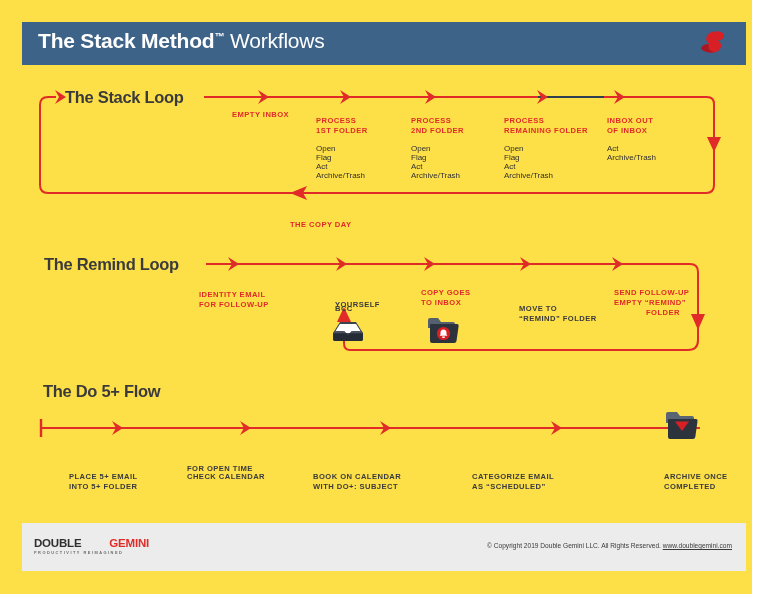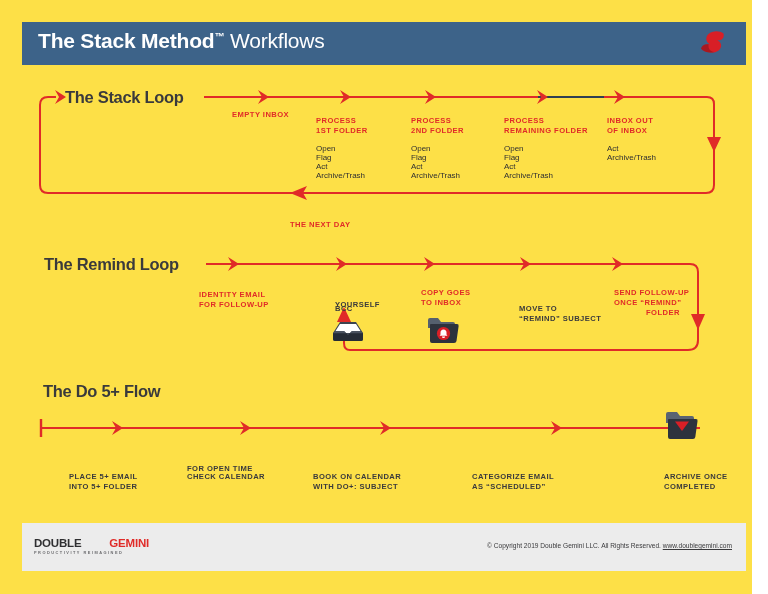--- a/index.html
+++ b/index.html
@@ -148,21 +148,21 @@
   <div class="sub" style="left:504px;top:144px;">Open</div>
   <div class="sub" style="left:504px;top:153px;">Flag</div>
   <div class="sub" style="left:504px;top:162px;">Act</div>
   <div class="sub" style="left:504px;top:171px;">Archive/Trash</div>
 
   <div class="lbl red" style="left:607px;top:116px;">INBOX OUT</div>
   <div class="lbl red" style="left:607px;top:126px;">OF INBOX</div>
   <div class="sub" style="left:607px;top:144px;">Act</div>
   <div class="sub" style="left:607px;top:153px;">Archive/Trash</div>
 
-  <div class="lbl red" style="left:290px;top:220px;">THE NEXT DAY</div>
+  <div class="lbl red" style="left:290px;top:220px;">THE COPY DAY</div>
 
   <div class="sec-title" style="left:44px;top:255px;">The Remind Loop</div>
 
   <div class="lbl red" style="left:199px;top:290px;">IDENTITY EMAIL</div>
   <div class="lbl red" style="left:199px;top:300px;">FOR FOLLOW-UP</div>
 
   <div class="lbl dark" style="left:335px;top:288px;">BCC</div>
   <div class="lbl dark" style="left:335px;top:284px;">YOURSELF</div>
   <div style="position:absolute;left:330px;top:318px;">
     <svg width="36" height="26" viewBox="0 0 36 26">
@@ -180,24 +180,24 @@
     <svg width="34" height="30" viewBox="0 0 34 30">
       <path d="M2 4 Q2 2 4 2 L12 2 L15 6 L27 6 Q29 6 29 8 L29 12 L2 12 Z" fill="#55606e"></path>
       <path d="M4.5 8 L31 8 Q33 8 32.6 10.2 L30.5 25 Q30.2 27 28 27 L6 27 Q4 27 4 25 L4 9.5 Q4 8 4.5 8 Z" fill="#2d333d"></path>
       <circle cx="17.5" cy="17.5" r="6.6" fill="#d81f26"></circle>
       <path d="M17.5 13.4 c1.9 0 3 1.3 3 3.1 v2.1 l0.9 1.2 h-7.8 l0.9 -1.2 v-2.1 c0 -1.8 1.1 -3.1 3 -3.1 z" fill="#ffffff"></path>
       <path d="M15.9 20.5 h3.2 a1.6 1.6 0 0 1 -3.2 0 z" fill="#ffffff"></path>
     </svg>
   </div>
 
   <div class="lbl dark" style="left:519px;top:288px;">MOVE TO</div>
-  <div class="lbl dark" style="left:519px;top:298px;">“REMIND” SUBJECT</div>
+  <div class="lbl dark" style="left:519px;top:298px;">“REMIND” FOLDER</div>
 
   <div class="lbl red" style="left:614px;top:288px;">SEND FOLLOW-UP</div>
-  <div class="lbl red" style="left:614px;top:298px;">ONCE “REMIND”</div>
+  <div class="lbl red" style="left:614px;top:298px;">EMPTY “REMIND”</div>
   <div class="lbl red" style="left:614px;top:308px;margin-left:32px;">FOLDER</div>
 
   <div class="sec-title" style="left:43px;top:382px;">The Do 5+ Flow</div>
 
   <div class="lbl dark" style="left:69px;top:456px;">PLACE 5+ EMAIL</div>
   <div class="lbl dark" style="left:69px;top:466px;">INTO 5+ FOLDER</div>
 
   <div class="lbl dark" style="left:187px;top:456px;">CHECK CALENDAR</div>
   <div class="lbl dark" style="left:187px;top:448px;">FOR OPEN TIME</div>
 

